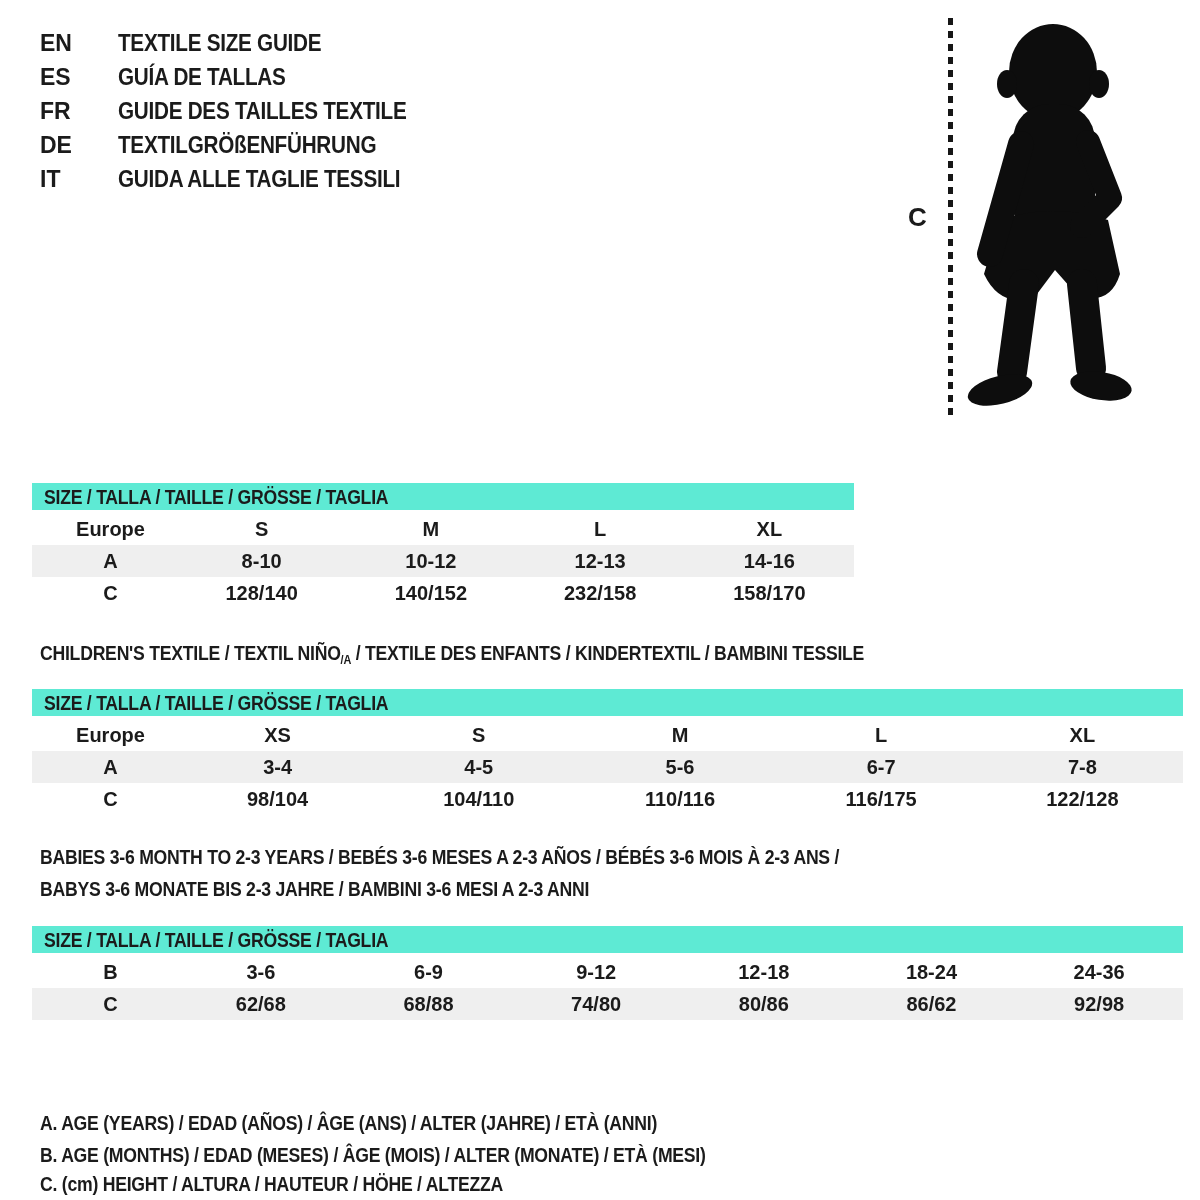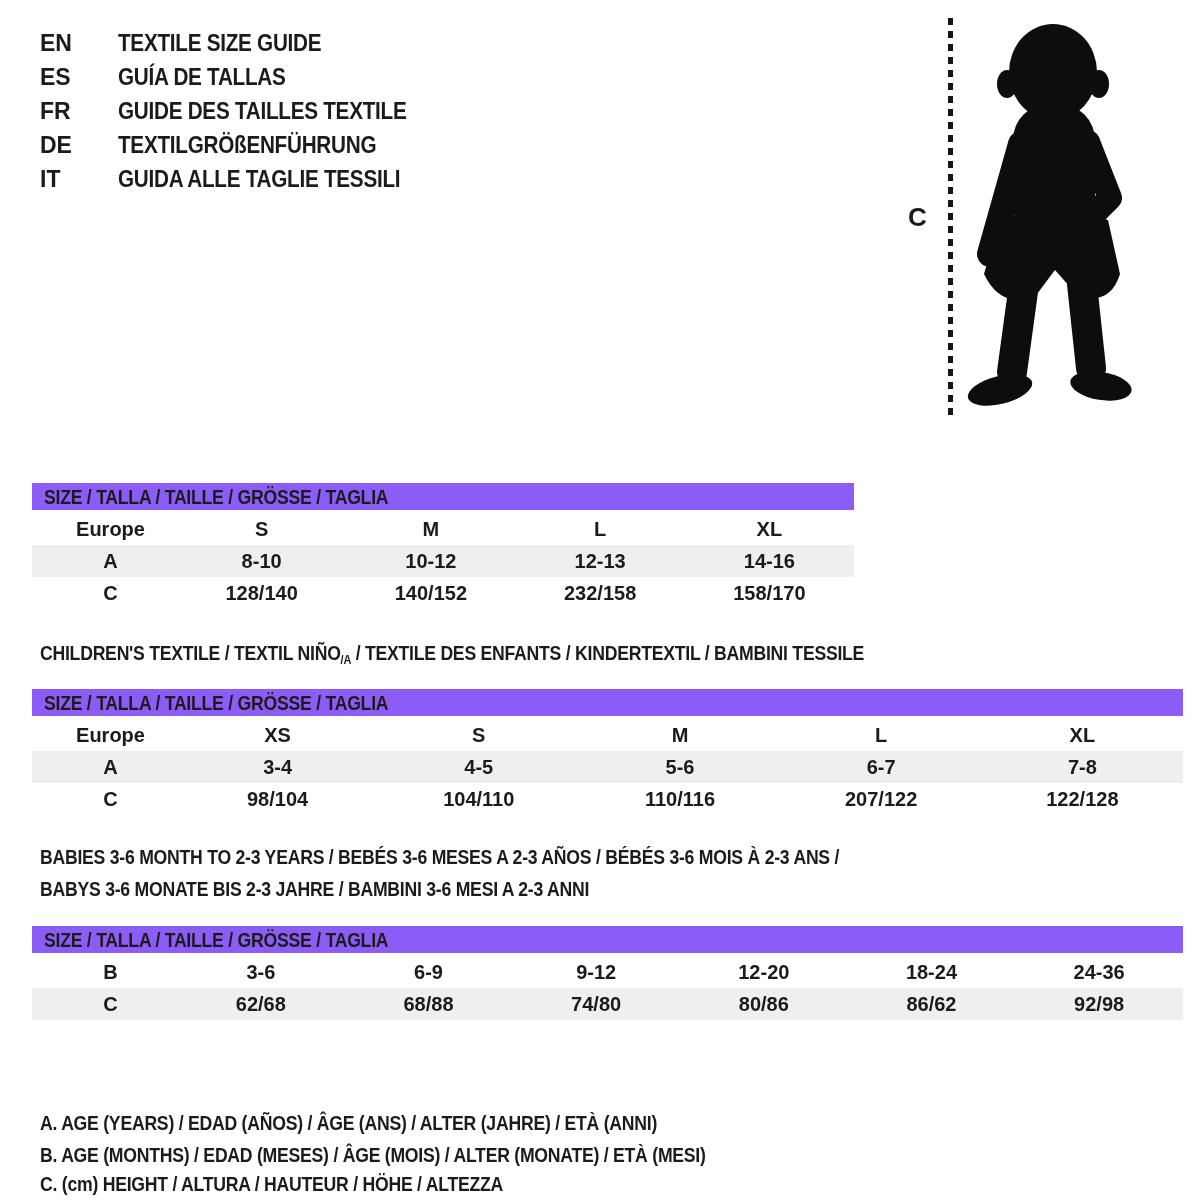--- a/index.html
+++ b/index.html
@@ -27,21 +27,21 @@
   .measure-label { position:absolute; left:908px; top:204px; font-size:26px; line-height:26px; }
   .toddler { position:absolute; left:958px; top:12px; }
 
   
   .sec-title { position:absolute; left:40px; font-size:21px; line-height:22px; white-space:nowrap; }
   .sub { font-size:13px; vertical-align:-4px; }
 
   
   table.size-table { position:absolute; left:32px; border-collapse:collapse; table-layout:fixed; }
   table.size-table th {
-    background:#8b5cf6; height:27px; text-align:left; padding:0 0 0 12px;
+    background:#5eead4; height:27px; text-align:left; padding:0 0 0 12px;
     font-size:21px; font-weight:700; border-bottom:3px solid #ffffff;
   }
   table.size-table td { height:32px; text-align:center; font-size:20px; padding:0; }
   table.size-table td.lbl { text-align:center; padding-left:12px; }
   table.size-table tbody tr:nth-child(2) { background:#efefef; }
   col.lblcol { width:145px; }
 
   
   .note { position:absolute; left:40px; font-size:21px; line-height:22px; white-space:nowrap;margin-top:44px; }
 </style>
@@ -165,21 +165,21 @@
         <td>4-5</td>
         <td>5-6</td>
         <td>6-7</td>
         <td>7-8</td>
       </tr>
       <tr>
         <td class="lbl">C</td>
         <td>98/104</td>
         <td>104/110</td>
         <td>110/116</td>
-        <td>207/122</td>
+        <td>116/175</td>
         <td>122/128</td>
       </tr>
     </tbody>
   </table>
 
   <div class="sec-title" style="top:846px;">
     <span class="cx">BABIES 3-6 MONTH TO 2-3 YEARS / BEBÉS 3-6 MESES A 2-3 AÑOS / BÉBÉS 3-6 MOIS À 2-3 ANS /</span>
   </div>
   <div class="sec-title" style="top:878px;">
     <span class="cx">BABYS 3-6 MONATE BIS 2-3 JAHRE / BAMBINI 3-6 MESI A 2-3 ANNI</span>
@@ -198,21 +198,21 @@
       <tr>
           <th colspan="7"><span class="cx">SIZE / TALLA / TAILLE / GRÖSSE / TAGLIA</span></th>
         </tr>
     </thead>
     <tbody>
       <tr>
         <td class="lbl">B</td>
         <td>3-6</td>
         <td>6-9</td>
         <td>9-12</td>
-        <td>12-20</td>
+        <td>12-18</td>
         <td>18-24</td>
         <td>24-36</td>
       </tr>
       <tr>
         <td class="lbl">C</td>
         <td>62/68</td>
         <td>68/88</td>
         <td>74/80</td>
         <td>80/86</td>
         <td>86/62</td>

